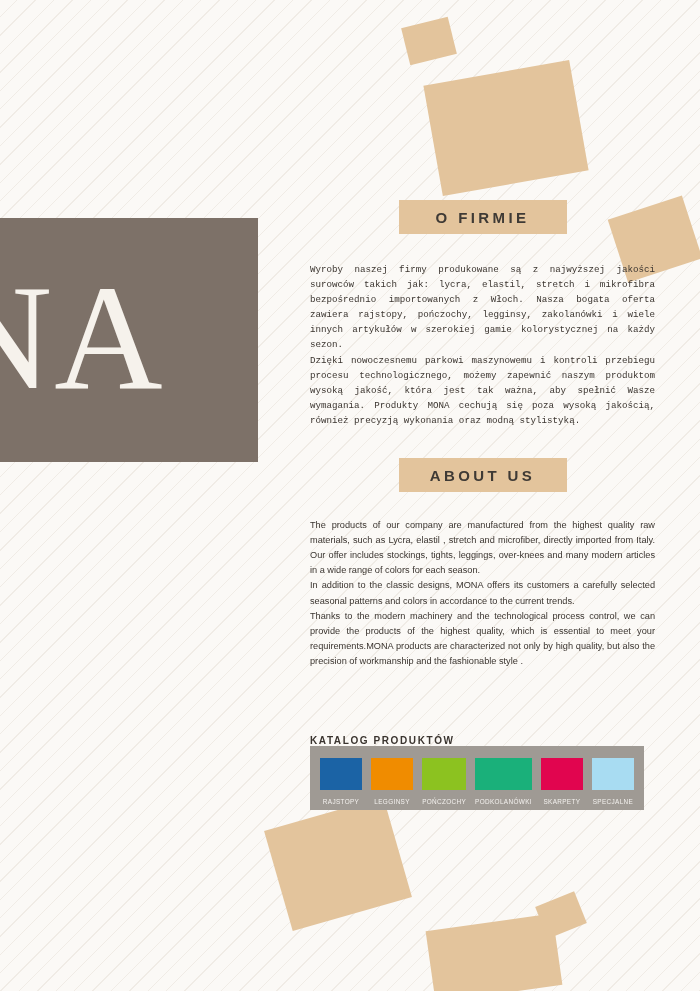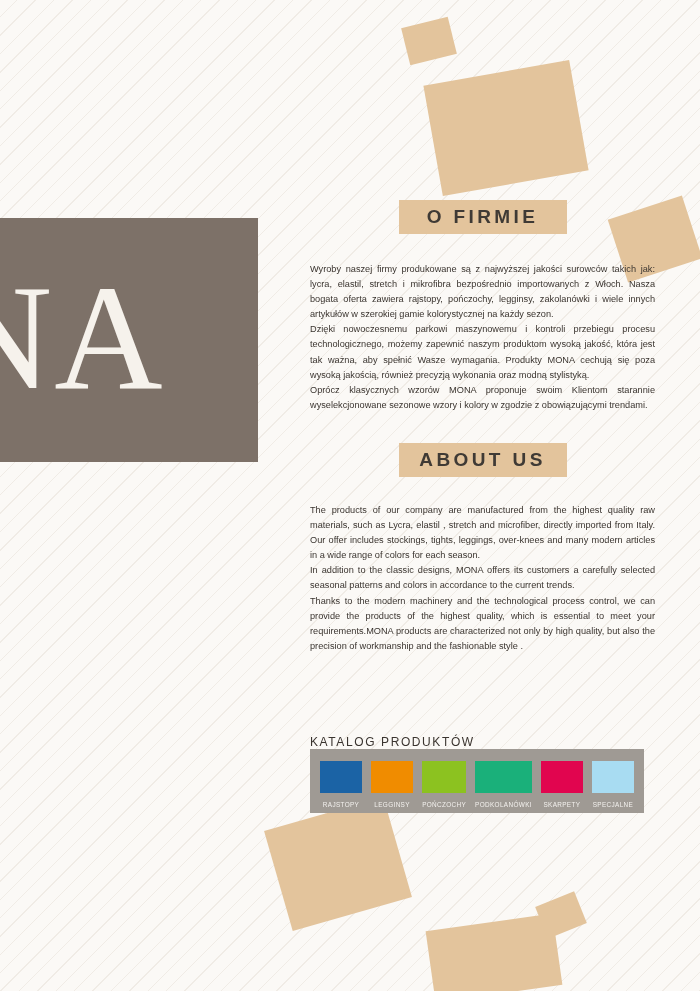--- a/index.html
+++ b/index.html
@@ -78,55 +78,55 @@
 
   .section-heading {
     background: #e3c49c;
     height: 34px;
     display: flex;
     align-items: center;
     justify-content: center;
     margin: 0 auto;
   }
   .section-heading span {
-    font-size: 19px;
+    font-size: 15px;
     letter-spacing: 3.4px;
     color: #3f3a35;
     font-weight: 600;
   }
   #heading-pl { width: 168px; }
   #heading-en { width: 168px; margin-top: 0; }
 
   .body-copy {
     font-family: "Liberation Sans", sans-serif;
     font-size: 9.2px;
     line-height: 15.1px;
     color: #3a342f;
     text-align: justify;
     text-justify: inter-word;
   }
   .body-copy p { margin: 0; }
 
-  #para-pl { margin-top: 28px; }
+  #para-pl { margin-top: 28px; font-family: Liberation Mono, monospace; }
   #para-en { margin-top: 26px; }
 
   #heading-en-wrap { margin-top: 30px; }
 
   
   #catalog {
     position: absolute;
     left: 310px;
     top: 735px;
     width: 334px;
   }
   #catalog-title {
-    font-size: 12px;
+    font-size: 10px;
     letter-spacing: 1.6px;
     color: #3a342f;
-    font-weight: 400;
+    font-weight: 700;
   }
   #swatch-bar {
     background: #9f9a94;
     padding: 12px 10px 5px 10px;
     display: flex;
     gap: 9px;
   }
   .swatch-cell {
     flex: 1 1 0;
     display: flex;
@@ -164,21 +164,20 @@
 
   <div id="content">
 
     <div class="section-heading" id="heading-pl" style="background: rgb(227, 196, 156);">
       <span>O FIRMIE</span>
     </div>
 
     <div class="body-copy" id="para-pl">
       <p>Wyroby naszej firmy produkowane są z najwyższej jakości surowców takich jak: lycra, elastil, stretch i mikrofibra bezpośrednio importowanych z Włoch. Nasza bogata oferta zawiera rajstopy, pończochy, legginsy, zakolanówki i wiele innych artykułów w szerokiej gamie kolorystycznej na każdy sezon.</p>
       <p>Dzięki nowoczesnemu parkowi maszynowemu i kontroli przebiegu procesu technologicznego, możemy zapewnić naszym produktom wysoką jakość, która jest tak ważna, aby spełnić Wasze wymagania. Produkty MONA cechują się poza wysoką jakością, również precyzją wykonania oraz modną stylistyką.</p>
-      <p>Oprócz klasycznych wzorów MONA proponuje swoim Klientom starannie wyselekcjonowane sezonowe wzory i kolory w zgodzie z obowiązującymi trendami.</p>
     </div>
 
     <div id="heading-en-wrap">
       <div class="section-heading" id="heading-en" style="background: rgb(227, 196, 156); align-items: center;">
         <span>ABOUT US</span>
       </div>
     </div>
 
     <div class="body-copy" id="para-en">
       <p>The products of our company are manufactured from the highest quality raw materials, such as Lycra, elastil , stretch and microfiber, directly imported from Italy. Our offer includes stockings, tights, leggings, over-knees and many modern articles in a wide range of colors for each season.</p>

